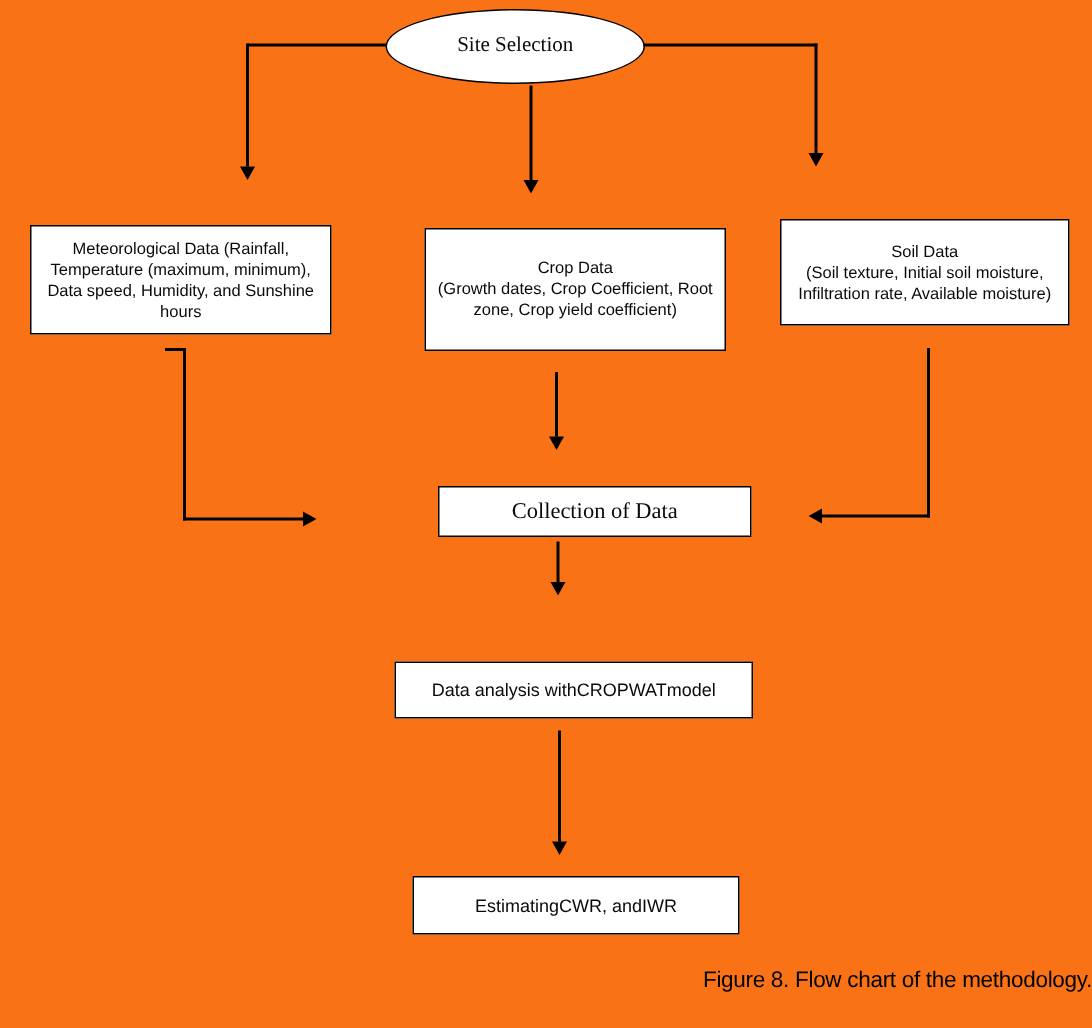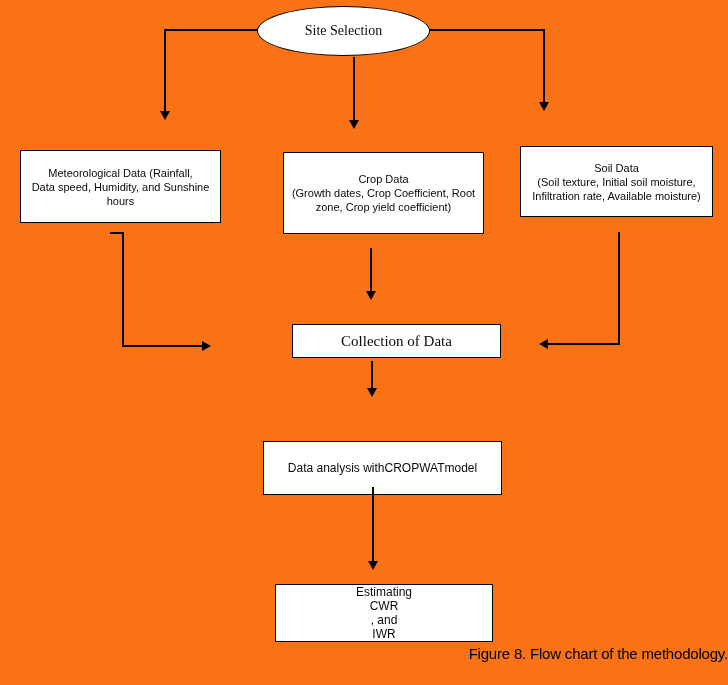--- a/index.html
+++ b/index.html
@@ -86,20 +86,21 @@
 
   <div class="ln" style="left:429px; top:29px; width:116px; height:2px;"></div>
   <div class="ln" style="left:543px; top:29px; width:2px; height:73px;"></div>
   <div class="ah ah-down" style="left:539px; top:102px;"></div>
 
   <div class="ln" style="left:353px; top:57px; width:2px; height:63px;"></div>
   <div class="ah ah-down" style="left:349px; top:120px;"></div>
 
   <div class="node boxtext" style="left:20px; top:150px; width:201px; height:73px;">
     <div class="row"><b>Meteorological Data</b><span> (Rainfall,</span></div>
+    <div class="row">Temperature (maximum, minimum),</div>
     <div class="row">Data speed, Humidity, and Sunshine</div>
     <div class="row">hours</div>
   </div>
 
   <div class="node boxtext" style="left:520px; top:146px; width:193px; height:71px;">
     <div class="row"><b>Soil Data</b></div>
     <div class="row">(Soil texture, Initial soil moisture,</div>
     <div class="row">Infiltration rate, Available moisture)</div>
   </div>
 
@@ -121,30 +122,30 @@
   <div class="ln" style="left:370px; top:248px; width:2px; height:43px;"></div>
   <div class="ah ah-down" style="left:366px; top:291px;"></div>
 
   <div class="node serif" style="left:292px; top:324px; width:209px; height:34px; font-size:15px;font-family:Liberation Serif, serif;">
     <span>Collection of Data</span>
   </div>
 
   <div class="ln" style="left:371px; top:361px; width:2px; height:27px;"></div>
   <div class="ah ah-down" style="left:367px; top:388px;"></div>
 
-  <div class="node" style="left:263px; top:441px; width:239px; height:54px; font-size:12px; white-space:nowrap; flex-direction:row;">
+  <div class="node" style="left:263px; top:441px; width:239px; height:38px; font-size:12px; white-space:nowrap; flex-direction:row;">
     <span>Data analysis with </span>
       <b>CROPWAT</b>
       <span> model</span>
   </div>
 
   <div class="ln" style="left:372px; top:487px; width:2px; height:74px;"></div>
   <div class="ah ah-down" style="left:368px; top:561px;"></div>
 
-  <div class="node" style="left:275px; top:584px; width:218px; height:58px; font-size:12px; white-space:nowrap; flex-direction:column;">
+  <div class="node" style="left:275px; top:584px; width:218px; height:39px; font-size:12px; white-space:nowrap; flex-direction:row;">
     <span>Estimating </span>
       <b>CWR</b>
       <span>, and </span>
       <b>IWR</b>
   </div>
 
   <div class="caption">
     <b>Figure 8.</b><span> Flow chart of the methodology.</span>
   </div>
 

